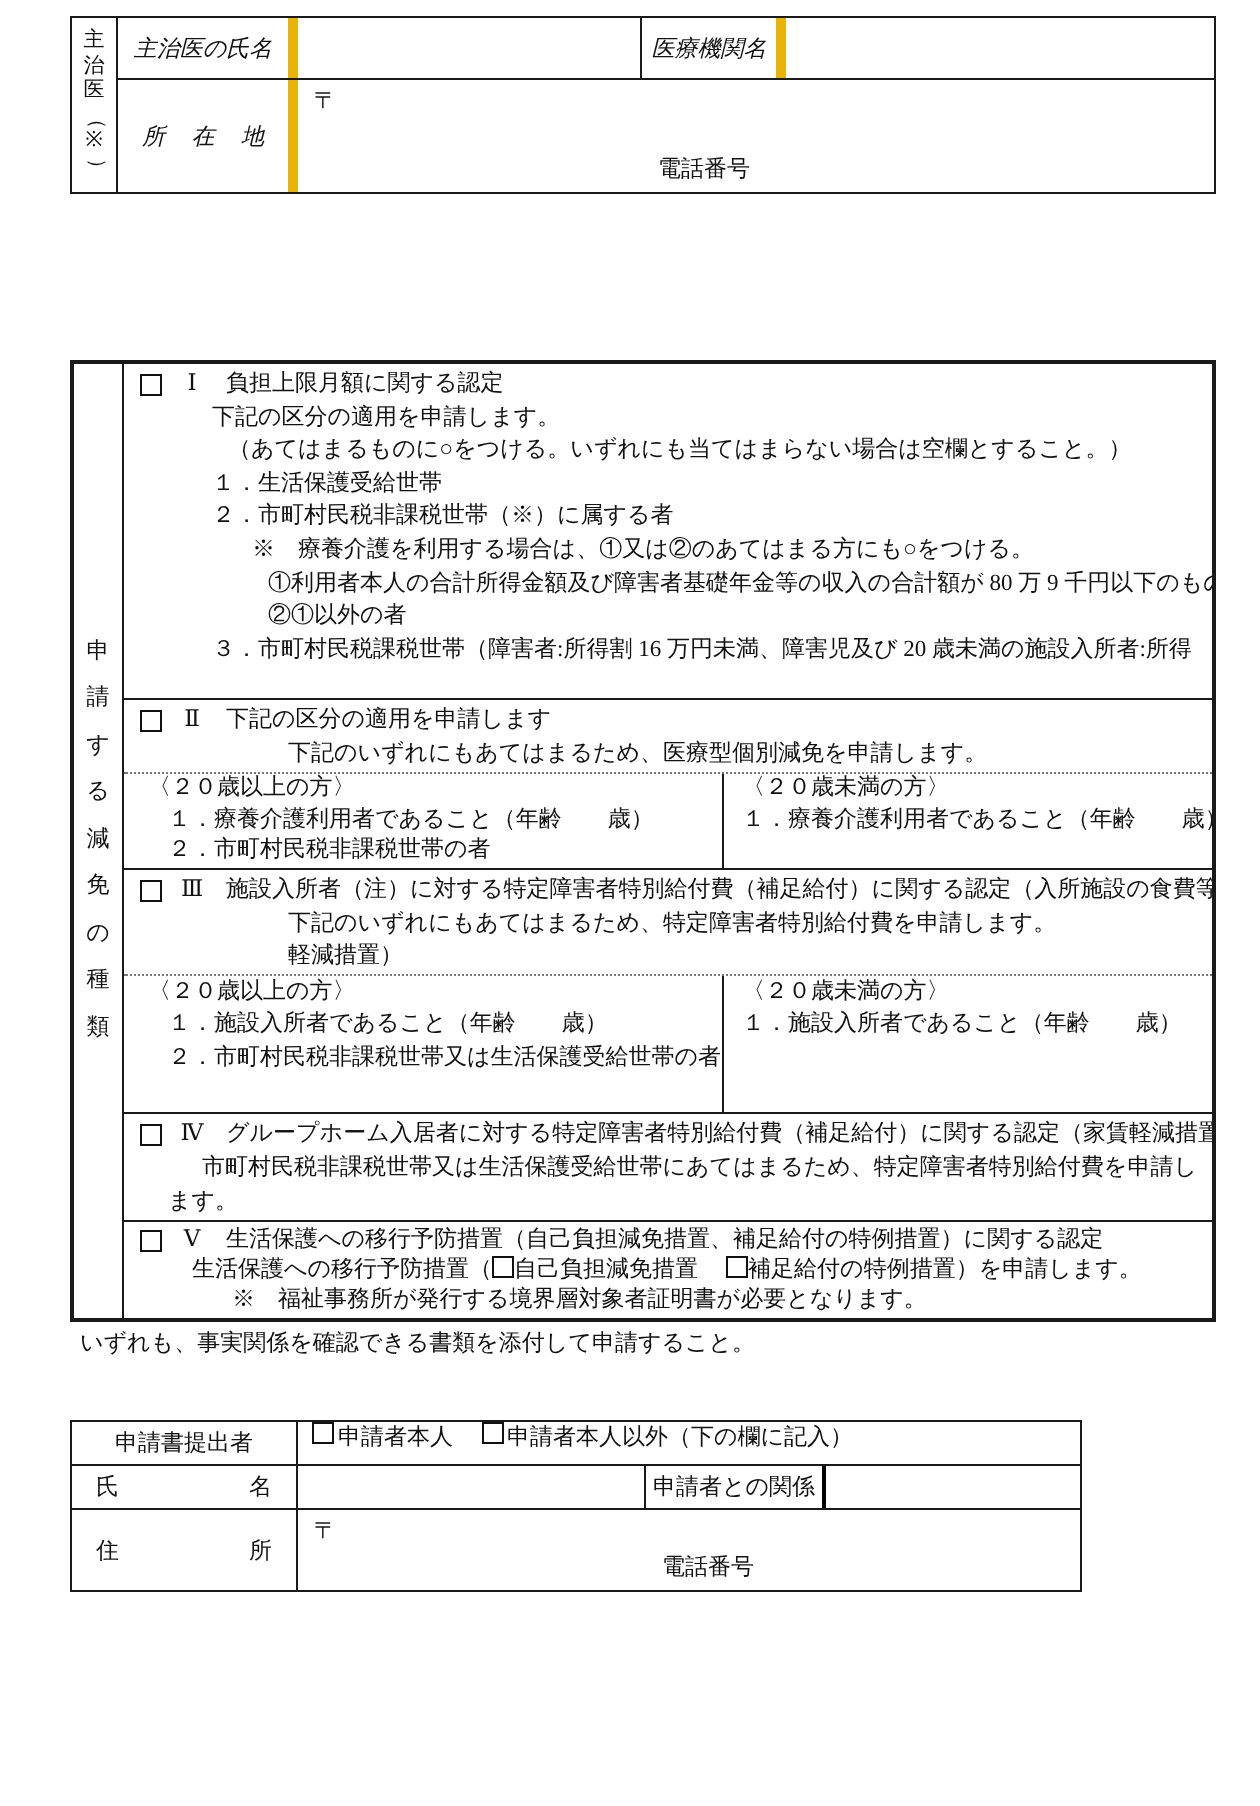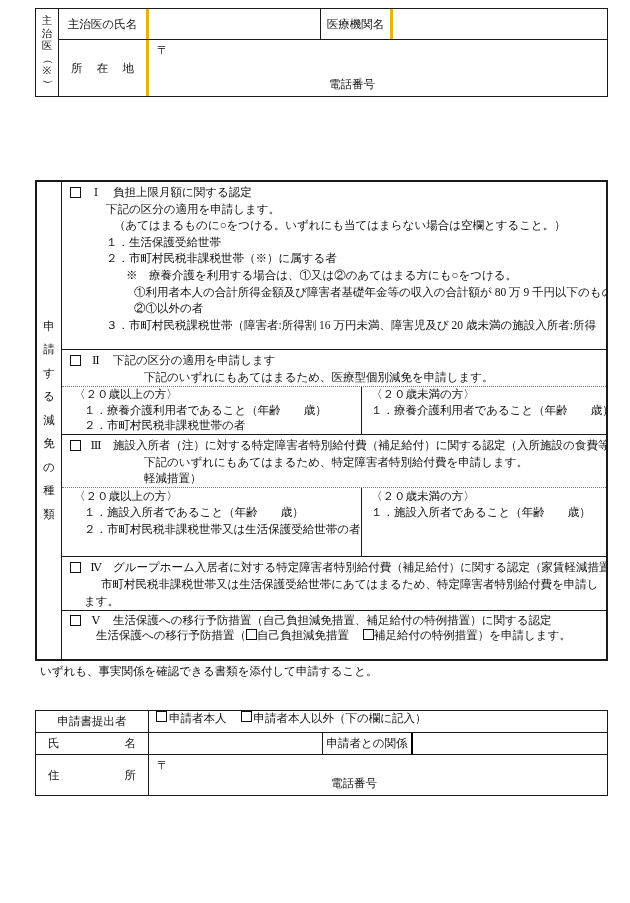--- a/index.html
+++ b/index.html
@@ -11,21 +11,21 @@
   .top-table{position:absolute;left:35px;top:8px;width:573px;height:89px;border:1px solid #1a1a1a;
              display:flex;box-sizing:border-box;}
   .tt-side{width:22px;border-right:1px solid #1a1a1a;display:flex;flex-direction:column;
            align-items:center;justify-content:center;gap:2px;font-size:10.5px;flex:none;}
   .tt-side span{display:block;line-height:1;}
   .tt-side span:nth-child(4),.tt-side span:nth-child(6){transform:rotate(90deg);}
   .tt-main{flex:1;display:flex;flex-direction:column;min-width:0;}
   .tt-row1{height:30px;border-bottom:1px solid #1a1a1a;display:flex;flex:none;}
   .tt-row2{flex:1;display:flex;min-height:0;}
   .cell{box-sizing:border-box;}
-  .lbl-cell{display:flex;align-items:center;justify-content:center;border-right:3px solid #eab308;}
+  .lbl-cell{display:flex;align-items:center;justify-content:center;border-right:5px solid #eab308;font-style:italic;}
   .w90{width:90px;flex:none;}
   .w172{width:172px;flex:none;border-right:1px solid #1a1a1a;}
   .w72{width:72px;flex:none;}
   .grow{flex:1;min-width:0;}
   .addr-cell{flex:1;position:relative;padding:3px 8px;min-width:0;}
   .postal{position:absolute;left:8px;top:3px;}
   .phone-lbl{position:absolute;left:180px;bottom:4px;}
   .spread{width:100%;padding:0 12px;box-sizing:border-box;text-align:justify;text-align-last:justify;}
 
   
@@ -65,21 +65,21 @@
   .sub-right{flex:1;padding-left:9px;min-width:0;}
   .s2 .subtable .ln{line-height:15.5px;}
   .s3 .subtable .ln{line-height:16.6px;}
   .sub-item{padding-left:10px;}
   .gap14{display:inline-block;width:14px;}
 
   
   .footer-note{position:absolute;left:40px;top:664px;white-space:nowrap;}
 
   
-  .bottom-table{position:absolute;left:35px;top:710px;width:573px;height:86px;border:1px solid #1a1a1a;
+  .bottom-table{position:absolute;left:35px;top:710px;width:506px;height:86px;border:1px solid #1a1a1a;
                 display:flex;flex-direction:column;box-sizing:border-box;}
   .bt-row{display:flex;box-sizing:border-box;min-height:0;}
   .bt-r1{height:22px;border-bottom:1px solid #1a1a1a;flex:none;}
   .bt-r2{height:22px;border-bottom:1px solid #1a1a1a;flex:none;}
   .bt-r3{flex:1;}
   .bt-lbl{width:112px;flex:none;border-right:1px solid #1a1a1a;display:flex;align-items:center;
           justify-content:center;}
   .bt-cbline{flex:1;display:flex;align-items:flex-start;padding-left:7px;min-width:0;white-space:nowrap;}
   .bt-cbline .cb{margin-right:2px;}
   .bt-val1{width:173px;flex:none;border-right:1px solid #1a1a1a;}
@@ -205,20 +205,21 @@
 
       <div class="section s5">
         <div class="ln head">
           <span class="cb"></span>
           <span class="numeral">Ⅴ</span>
           <span class="nw">生活保護への移行予防措置（自己負担減免措置、補足給付の特例措置）に関する認定</span>
         </div>
         <div class="ln i34">
           <span>生活保護への移行予防措置（</span><span class="cb"></span><span>自己負担減免措置</span><span class="gap14"></span><span class="cb"></span><span>補足給付の特例措置</span><span>）を申請します。</span>
         </div>
+        <div class="ln i54">※　福祉事務所が発行する境界層対象者証明書が必要となります。</div>
       </div>
 
     </div>
   </div>
 
   <div class="footer-note">いずれも、事実関係を確認できる書類を添付して申請すること。</div>
 
   <div class="bottom-table">
     <div class="bt-row bt-r1">
       <div class="bt-lbl nw">申請書提出者</div>

